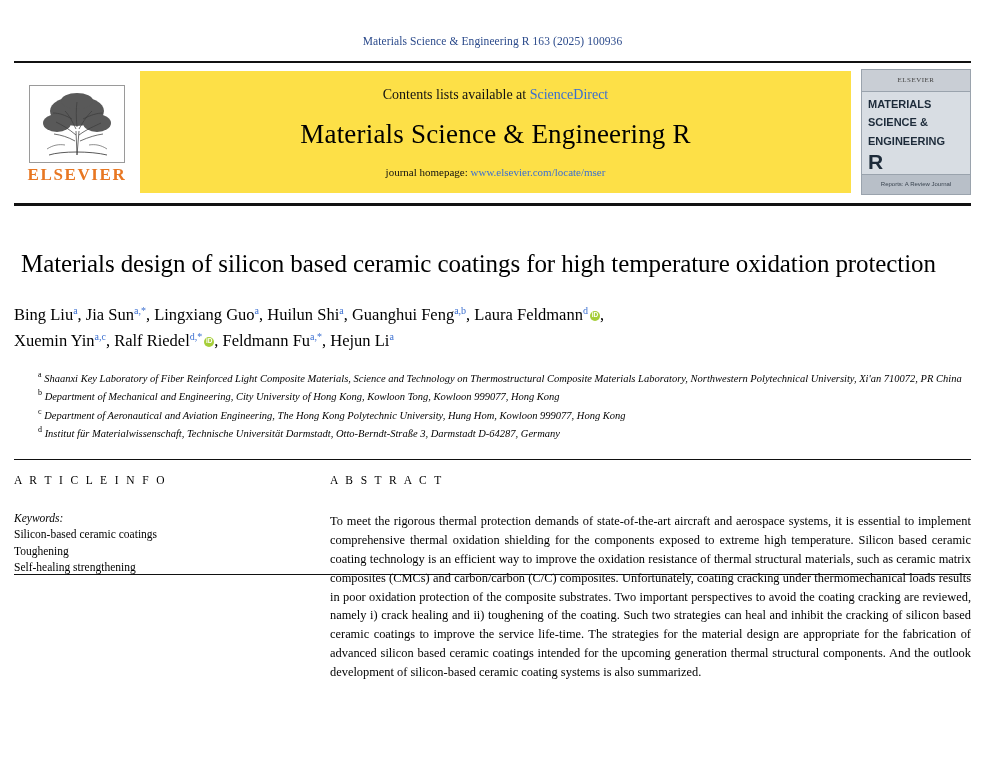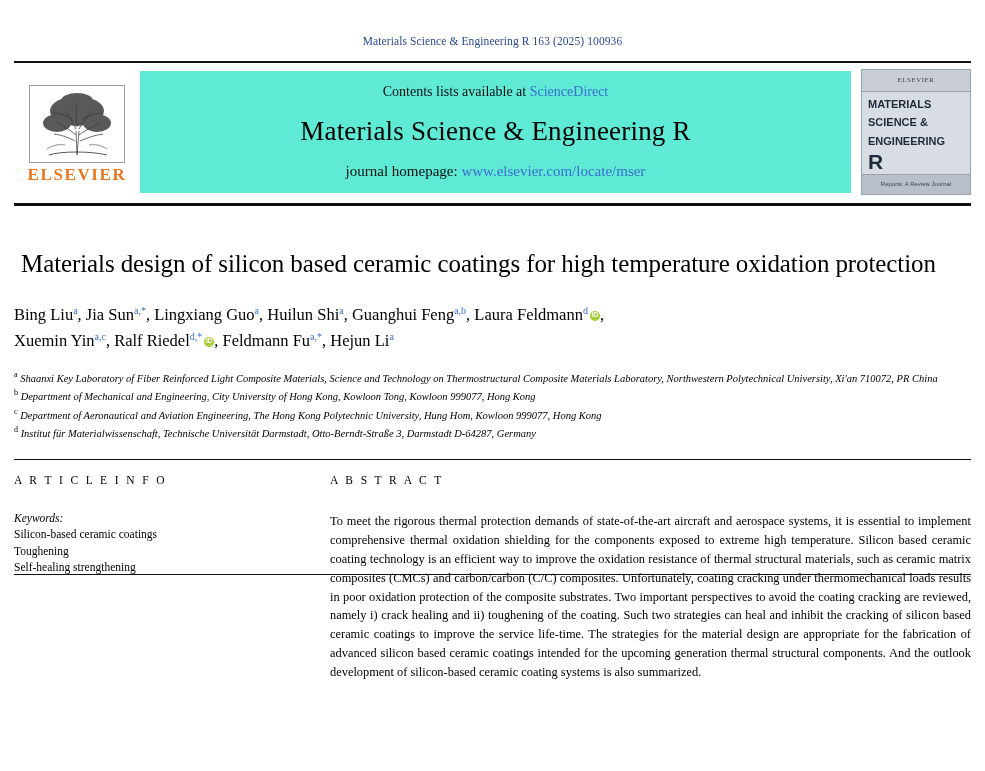--- a/index.html
+++ b/index.html
@@ -56,42 +56,42 @@
   .elsevier-word {
     color: #e87722;
     font-family: "Liberation Serif", serif;
     font-size: 17px;
     letter-spacing: 1.6px;
     font-weight: 700;
     margin-top: 2px;
   }
   .journal-center {
     flex: 1 1 auto;
-    background: #5eead4;
+    background: #fde047;
     display: flex;
     flex-direction: column;
     justify-content: center;
     align-items: center;
     text-align: center;
     margin: 8px 0 10px 0;
   }
   .contents-line {
     font-size: 14px;
     color: #111;
     margin-bottom: 16px;
   }
   .contents-line a { color: #3b6fd0; text-decoration: none; }
   .journal-title {
     font-size: 27px;
     font-family: "Liberation Serif", serif;
     margin-bottom: 16px;
     letter-spacing: .2px;
   }
   .homepage-line {
-    font-size: 15px;
+    font-size: 11px;
     color: #111;
   }
   .homepage-line a { color: #3b6fd0; text-decoration: none; }
   .cover-box {
     flex: 0 0 110px;
     width: 110px;
     margin: 6px 0 8px 10px;
     background: #d8dde3;
     border: 1px solid #9aa3ad;
     position: relative;
@@ -185,21 +185,21 @@
     color: #fff;
     font-family: "Liberation Sans", sans-serif;
     font-weight: 700;
   }
   .affils {
     font-size: 10.5px;
     font-style: italic;
     line-height: 1.5;
     font-family: "Liberation Serif", serif;
   }
-  .affils div { margin-bottom: 1px; }
+  .affils div { margin-bottom: 1px; margin-left: 24px; }
   .affils sup { font-style: normal; font-size: 8px; vertical-align: super; }
 
   
   .rule {
     border-top: 1px solid #111;
     margin: 18px 14px 0 14px;
   }
   .lower {
     display: flex;
     padding: 14px 14px 0 14px;

